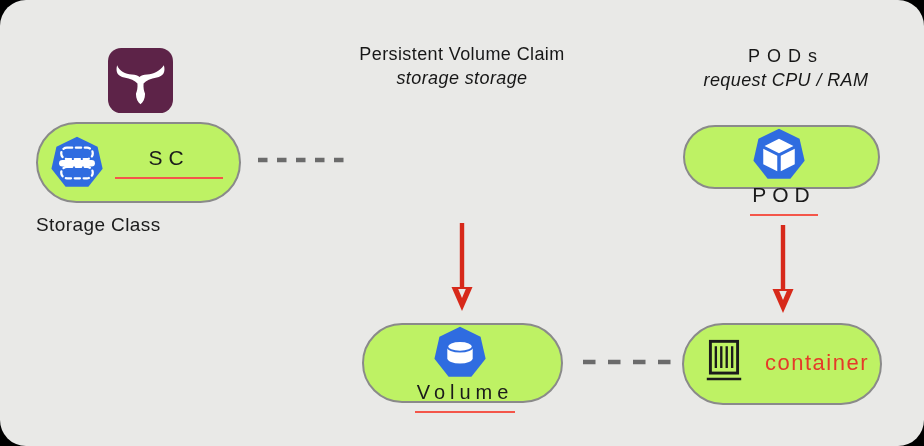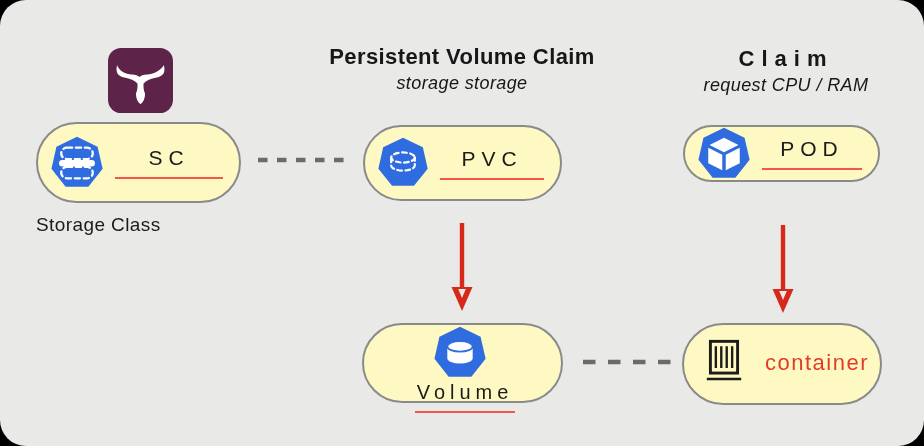--- a/index.html
+++ b/index.html
@@ -17,32 +17,32 @@
     position:absolute;left:0;top:0;width:924px;height:446px;
     background:var(--canvas-bg);border-radius:26px;
   }
   .abs{position:absolute;}
   
   #logo{left:108px;top:48px;width:65px;height:65px;}
   
   .hdr{text-align:center;color:#171717;}
   #header-pvc{left:312px;top:44px;width:300px;}
   #header-pods{left:666px;top:46px;width:240px;}
-  .hdr-title{font-size:22px;font-weight:700;letter-spacing:0.4px;}
+  .hdr-title{font-size:18px;font-weight:400;letter-spacing:0.4px;}
   #header-pods .hdr-title{letter-spacing:7px;}
   .hdr-sub{font-size:18px;font-style:italic;font-weight:500;margin-top:3px;letter-spacing:0.4px;}
   
   .pill{
-    display:flex;align-items:center;background:#fef9c3;box-sizing:border-box;
+    display:flex;align-items:center;background:#bef264;box-sizing:border-box;
     border:2px solid var(--pill-border-gray);border-radius:999px;
     padding:0 16px 0 11px;
   }
   #pill-sc{left:36px;top:122px;width:205px;height:81px;}
   #pill-pvc{left:363px;top:125px;width:199px;height:76px;}
-  #pill-pod{left:683px;top:125px;width:197px;height:57px;}
+  #pill-pod{left:683px;top:125px;width:197px;height:64px;flex-direction:column;}
   #pill-volume{left:362px;top:323px;width:201px;height:80px;flex-direction:column;}
   #pill-container{left:682px;top:323px;width:200px;height:82px;}
   .pill .icon{flex:0 0 auto;display:block;}
   .label-wrap{
     flex:1;text-align:center;margin-left:10px;padding:0 2px 7px;
     border-bottom:2px solid var(--underline-red);
   }
   .label{font-size:21px;font-weight:500;letter-spacing:6px;color:var(--text-dark);}
   #pill-volume .label{letter-spacing:5px;font-size:20px;}
   #pill-container .label-wrap{border-bottom:none;padding-bottom:2px;}
@@ -67,51 +67,39 @@
       c0 5 2 8.5 4.5 10.5 c2.5 -2 4.5 -5.5 4.5 -10.5 c-1.2 -2.5 -1.8 -6 -1.5 -10
       c2.5 -3 7 -5 13 -6 c6 -1 9 -5 7 -12 c-4.5 6 -10 9 -16.5 9 c-3.5 0 -6 1 -7.5 2.5
       c-1.5 -1.5 -4 -2.5 -7.5 -2.5 c-6.5 0 -12 -3 -14.5 -9 z"></path>
   </svg>
 
   <div id="header-pvc" class="abs hdr">
     <div class="hdr-title">Persistent Volume Claim</div>
     <div class="hdr-sub">storage storage</div>
   </div>
   <div id="header-pods" class="abs hdr">
-    <div class="hdr-title">Claim</div>
+    <div class="hdr-title">PODs</div>
     <div class="hdr-sub">request CPU / RAM</div>
   </div>
 
   <div id="pill-sc" class="abs pill">
     <svg class="icon" width="56" height="56" viewBox="0 0 64 64">
       <polygon points="32,2 55.5,13.3 61.3,38.7 45,59 19,59 2.8,38.7 8.5,13.3" fill="var(--k8s-blue)"></polygon>
       <g fill="none" stroke="#ffffff" stroke-width="2.6" stroke-dasharray="6 4.2" stroke-linecap="round">
         <rect x="14" y="14.5" width="36" height="13" rx="6.5"></rect>
         <rect x="14" y="36.5" width="36" height="13" rx="6.5"></rect>
       </g>
       <rect x="11.5" y="28.5" width="41" height="7.5" rx="3.75" fill="#ffffff"></rect>
     </svg>
     <div class="label-wrap">
       <span class="label">SC</span>
     </div>
   </div>
   <div id="caption-sc" class="abs">Storage Class</div>
 
-  <div id="pill-pvc" class="abs pill">
-    <svg class="icon" width="54" height="54" viewBox="0 0 64 64">
-      <polygon points="32,2 55.5,13.3 61.3,38.7 45,59 19,59 2.8,38.7 8.5,13.3" fill="var(--k8s-blue)"></polygon>
-      <g fill="none" stroke="#ffffff" stroke-width="2.6" stroke-dasharray="5.5 4" stroke-linecap="round">
-        <ellipse cx="32" cy="25.5" rx="14" ry="6"></ellipse>
-        <path d="M18 25.5 v9.5 a14 6 0 0 0 28 0 v-9.5"></path>
-      </g>
-    </svg>
-    <div class="label-wrap">
-      <span class="label">PVC</span>
-    </div>
-  </div>
 
   <div id="pill-pod" class="abs pill">
     <svg class="icon" width="56" height="56" viewBox="0 0 64 64">
       <polygon points="32,2 55.5,13.3 61.3,38.7 45,59 19,59 2.8,38.7 8.5,13.3" fill="var(--k8s-blue)"></polygon>
       <polygon points="32,13.5 48.5,21.8 32,30.1 15.5,21.8" fill="#ffffff"></polygon>
       <polygon points="14,24.8 30,32.8 30,50.5 14,42.5" fill="#ffffff"></polygon>
       <polygon points="50,24.8 34,32.8 34,50.5 50,42.5" fill="#ffffff"></polygon>
     </svg>
     <div class="label-wrap">
       <span class="label">POD</span>

